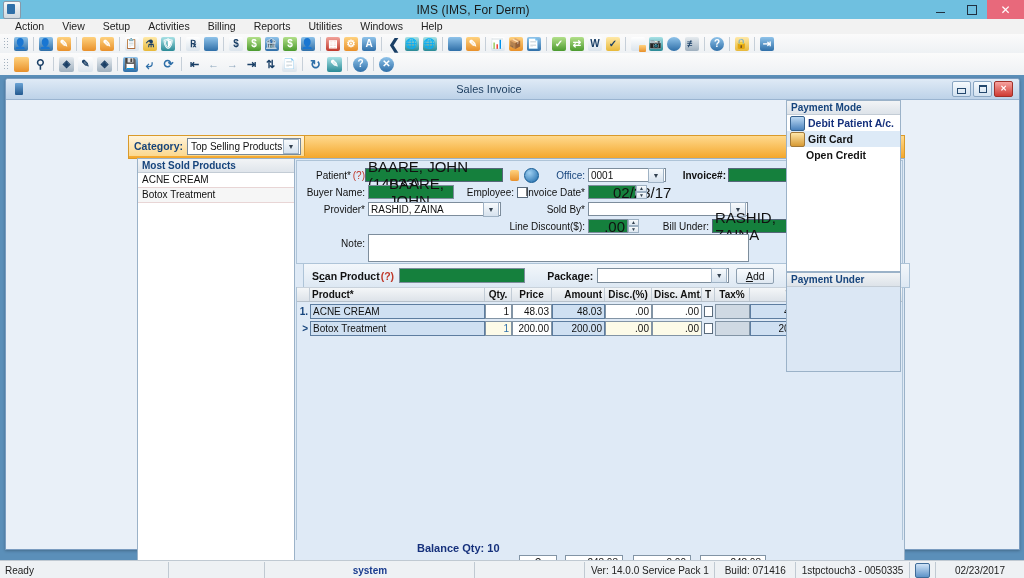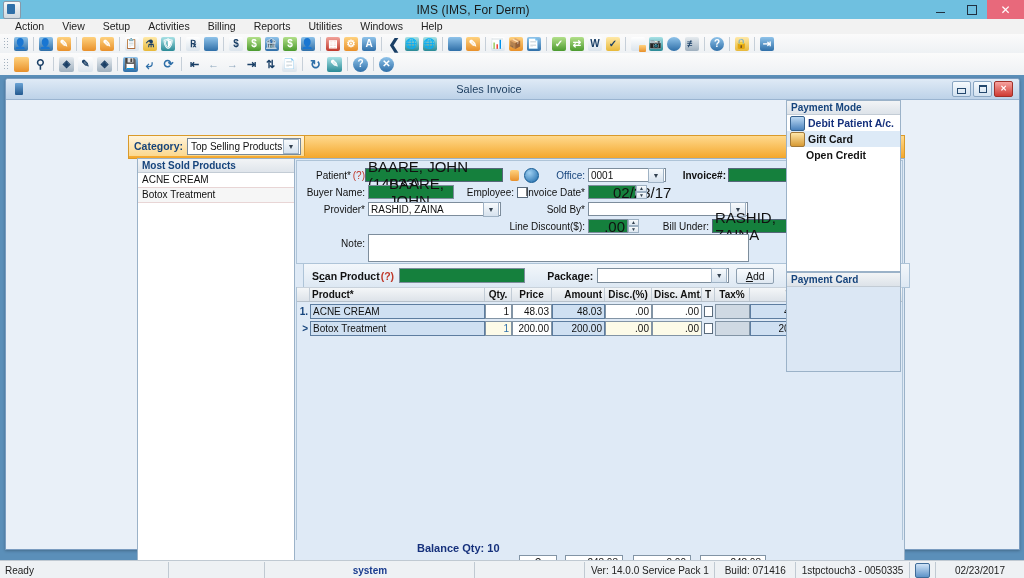--- a/index.html
+++ b/index.html
@@ -762,21 +762,21 @@
           <div class="payitem sel">
             <div class="pi-ic"></div>
             <span style="color:#111;">Gift Card</span>
           </div>
           <div class="payitem">
             <span style="color:#111;margin-left:16px;">Open Credit</span>
           </div>
         </div>
 
         <div class="paymade">
-          <div class="payhdr">Payment Card</div>
+          <div class="payhdr">Payment Under</div>
         </div>
 
       </div>
     </div>
   </div>
 
   <div class="statusbar">
     <div class="sp" style="width:185px;">Ready</div>
     <div class="sp" style="width:105px;"></div>
     <div class="sp sys" style="width:230px;">system</div>

